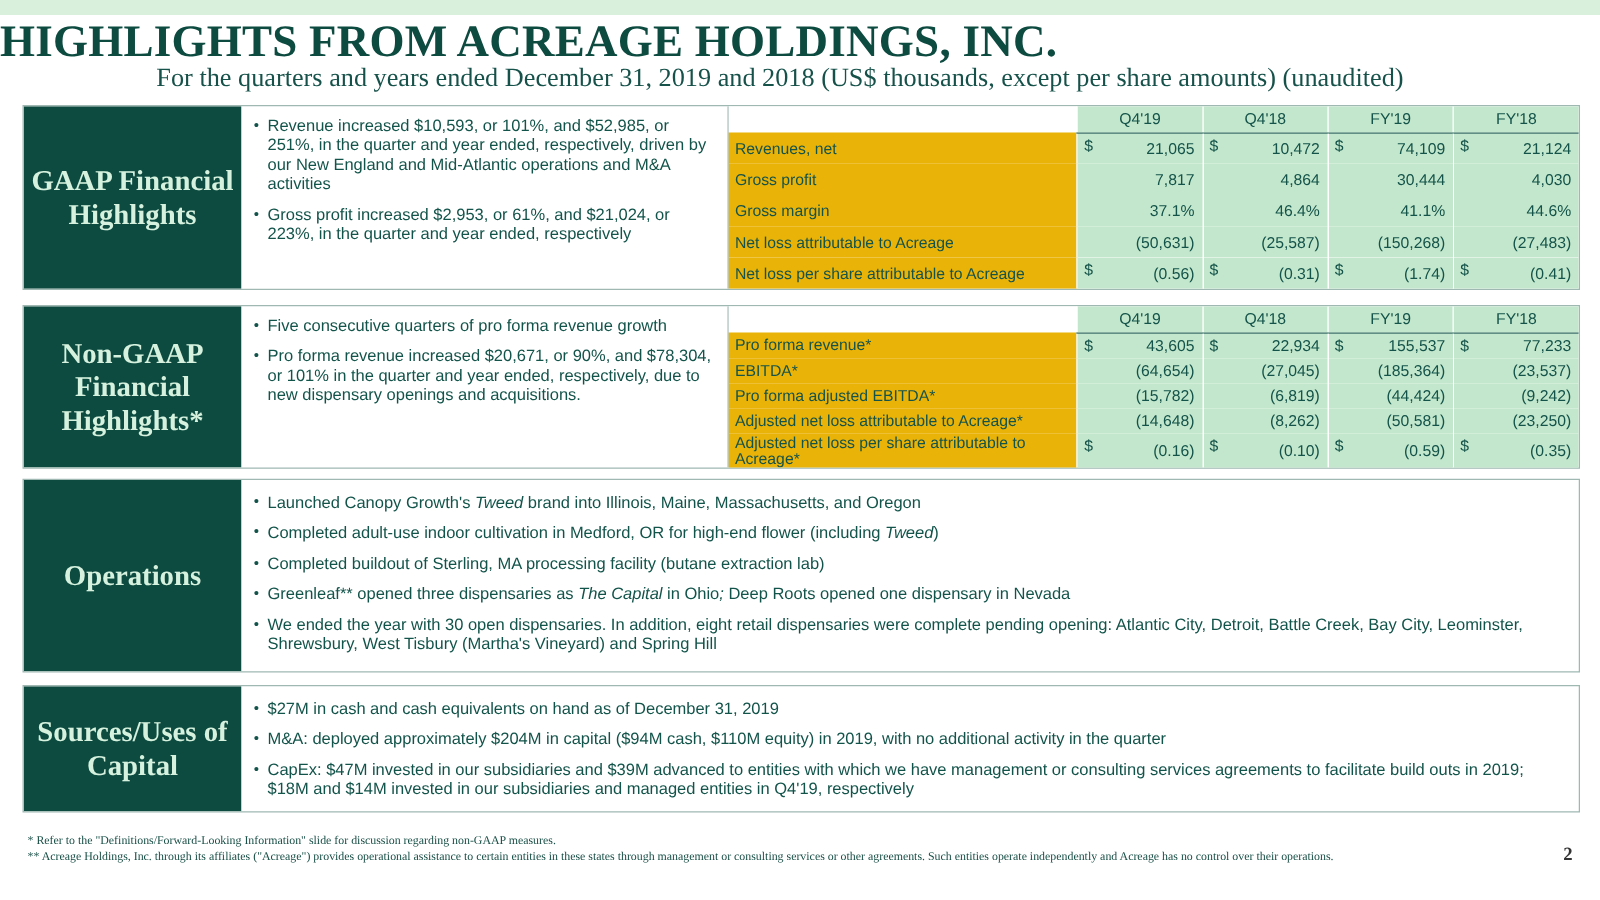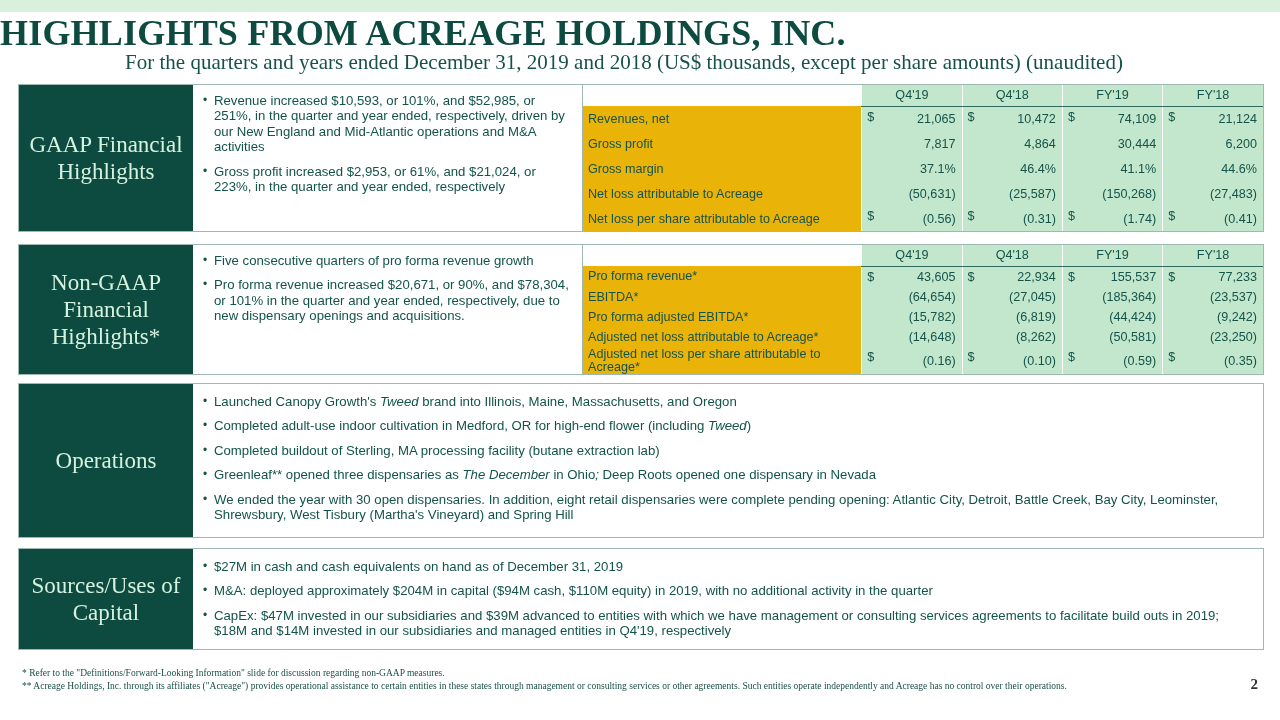--- a/index.html
+++ b/index.html
@@ -57,21 +57,21 @@
     border: 1px solid #9fb8b2;
     background: #ffffff;
     display: flex;
     overflow: hidden;
   }
   .panel-label {
     flex: 0 0 174px;
     background: #0d4b40;
     color: #d6f2df;
     font-family: "Liberation Serif", serif;
-    font-weight: normal;
+    font-weight: bold;
     font-size: 23px;
     line-height: 27px;
     display: flex;
     align-items: center;
     justify-content: center;
     text-align: center;
     padding: 4px 6px;
   }
   .panel-body {
     flex: 1 1 auto;
@@ -224,21 +224,21 @@
               <td class="val"><span class="cur">$</span><span>21,065</span></td>
               <td class="val"><span class="cur">$</span><span>10,472</span></td>
               <td class="val"><span class="cur">$</span><span>74,109</span></td>
               <td class="val"><span class="cur">$</span><span>21,124</span></td>
             </tr>
             <tr>
               <td class="lbl">Gross profit</td>
               <td class="val"><span>7,817</span></td>
               <td class="val"><span>4,864</span></td>
               <td class="val"><span>30,444</span></td>
-              <td class="val"><span>6,200</span></td>
+              <td class="val"><span>4,030</span></td>
             </tr>
             <tr>
               <td class="lbl">Gross margin</td>
               <td class="val"><span>37.1%</span></td>
               <td class="val"><span>46.4%</span></td>
               <td class="val"><span>41.1%</span></td>
               <td class="val"><span>44.6%</span></td>
             </tr>
             <tr>
               <td class="lbl">Net loss attributable to Acreage</td>
@@ -341,21 +341,21 @@
           <div class="bullet">
             <span class="dot">•</span>
             <span class="btxt">Completed adult-use indoor cultivation in Medford, OR for high-end flower (including <i>Tweed</i>)</span>
           </div>
           <div class="bullet">
             <span class="dot">•</span>
             <span class="btxt">Completed buildout of Sterling, MA processing facility (butane extraction lab)</span>
           </div>
           <div class="bullet">
             <span class="dot">•</span>
-            <span class="btxt">Greenleaf** opened three dispensaries as <i>The December</i> in Ohio<i>;</i> Deep Roots opened one dispensary in Nevada</span>
+            <span class="btxt">Greenleaf** opened three dispensaries as <i>The Capital</i> in Ohio<i>;</i> Deep Roots opened one dispensary in Nevada</span>
           </div>
           <div class="bullet">
             <span class="dot">•</span>
             <span class="btxt">We ended the year with 30 open dispensaries. In addition, eight retail dispensaries were complete pending opening: Atlantic City, Detroit, Battle Creek, Bay City, Leominster, Shrewsbury, West Tisbury (Martha's Vineyard) and Spring Hill</span>
           </div>
         </div>
     </div>
   </div>
 
   <div class="panel" id="panel-capital" style="left:18px; top:548px; width:1246px; height:102px;">

